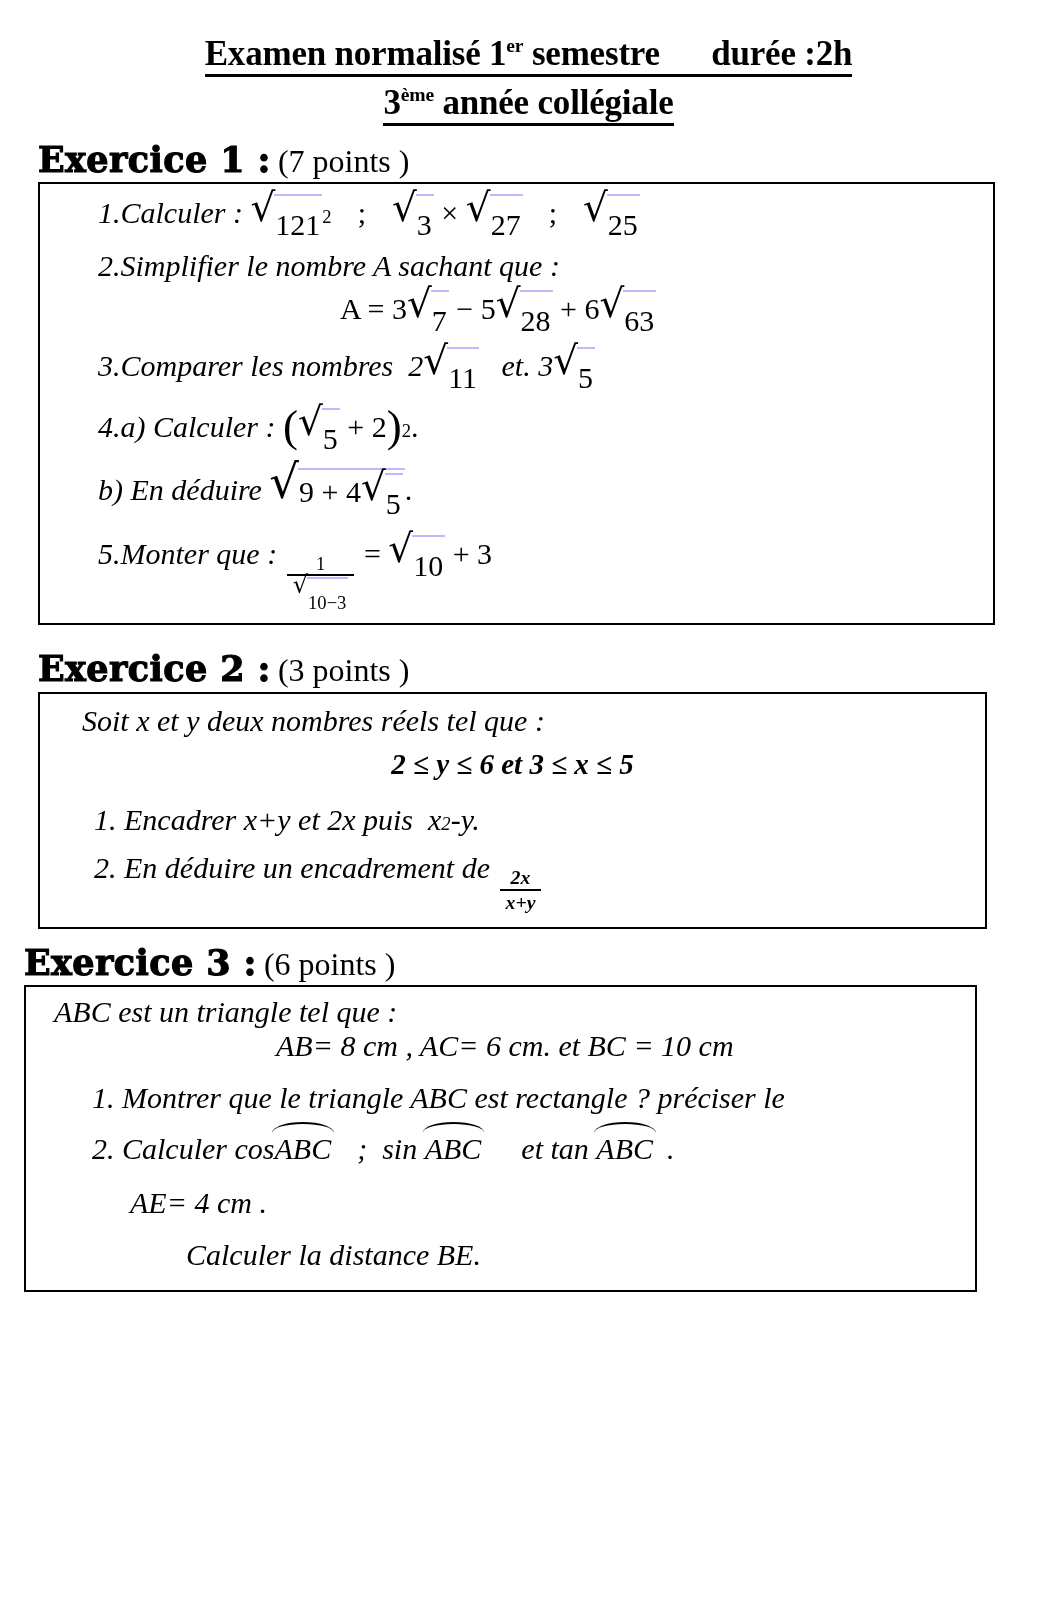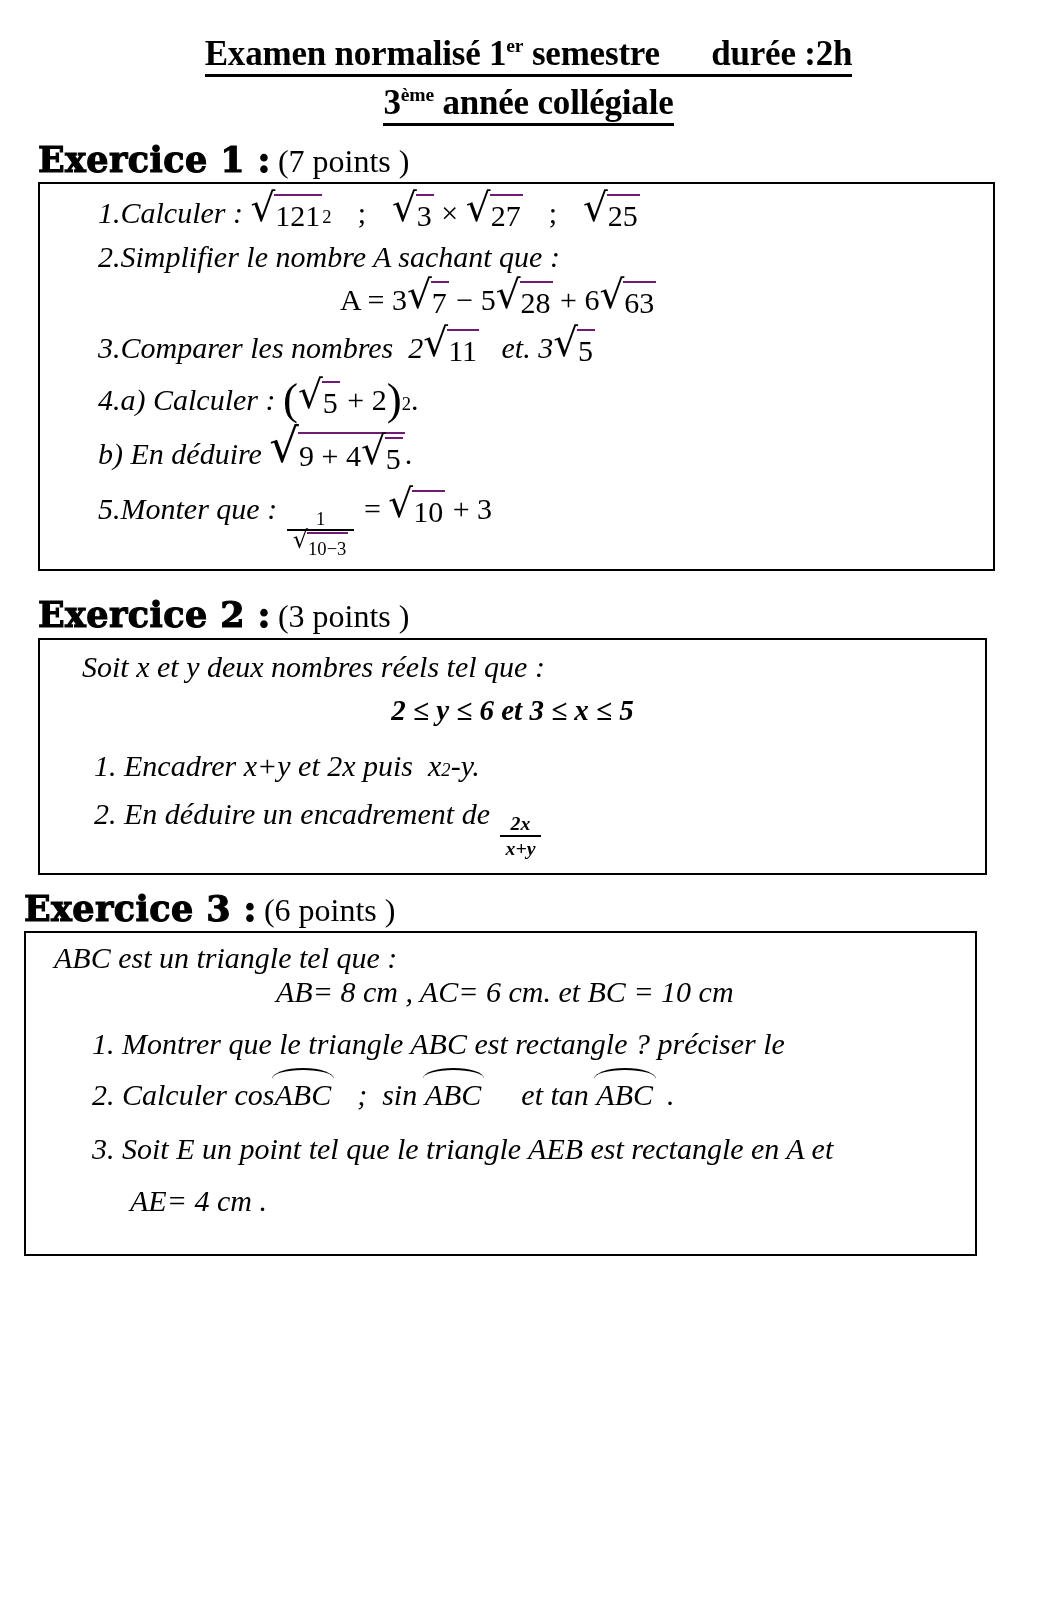--- a/index.html
+++ b/index.html
@@ -106,22 +106,22 @@
     align-items: flex-start;
     font-style: normal;
   }
   .rad > .sign {
     font-size: 1.30em;
     line-height: 0.80;
     transform: translateY(-0.045em);
     font-family: "DejaVu Sans", sans-serif;
   }
   .rad > .body {
-    border-top: 2px solid #701a75;
-    padding: 5px 2px 0 1px;
+    border-top: 2px solid #c4b5fd;
+    padding: 14px 2px 0 1px;
     margin-left: -1px;
     font-family: "Liberation Serif", "DejaVu Serif", serif;
     font-style: normal;
   }
 
   sup.exp {
     font-size: 0.62em;
     vertical-align: super;
     line-height: 0;
     font-style: normal;
@@ -254,19 +254,19 @@
     <span>AB= 8 cm , AC= 6 cm. et BC = 10 cm</span>
   </div>
   <div class="mline ex3-line" style="margin-bottom:12px;margin-left:66px">
     <span>1. Montrer que le triangle ABC est rectangle ? préciser le</span>
   </div>
 
   <div class="mline ex3-line" style="margin-bottom:24px;margin-left:66px">
     <span>2. Calculer cos</span><span class="anglehat">ABC</span><span class="gap-md"></span><span>;  sin </span><span class="anglehat">ABC</span><span class="gap-lg"></span><span>et tan </span><span class="anglehat">ABC</span><span class="gap-sm"></span><span>.</span>
   </div>
 
-  <div class="mline ex3-line overflow-line" style="margin-bottom:22px;margin-left:66px">
-    <span>3. Soit E un point tel que le triangle AEB est rectangle en A et</span>
-  </div>
   <div class="mline ex3-line" style="margin-bottom:22px;margin-left:104px">
     <span>AE= 4 cm .</span>
   </div>
+  <div class="mline ex3-line" style="margin-bottom:4px;margin-left:160px">
+    <span>Calculer la distance BE.</span>
+  </div>
 </div>
 
 </body></html>

